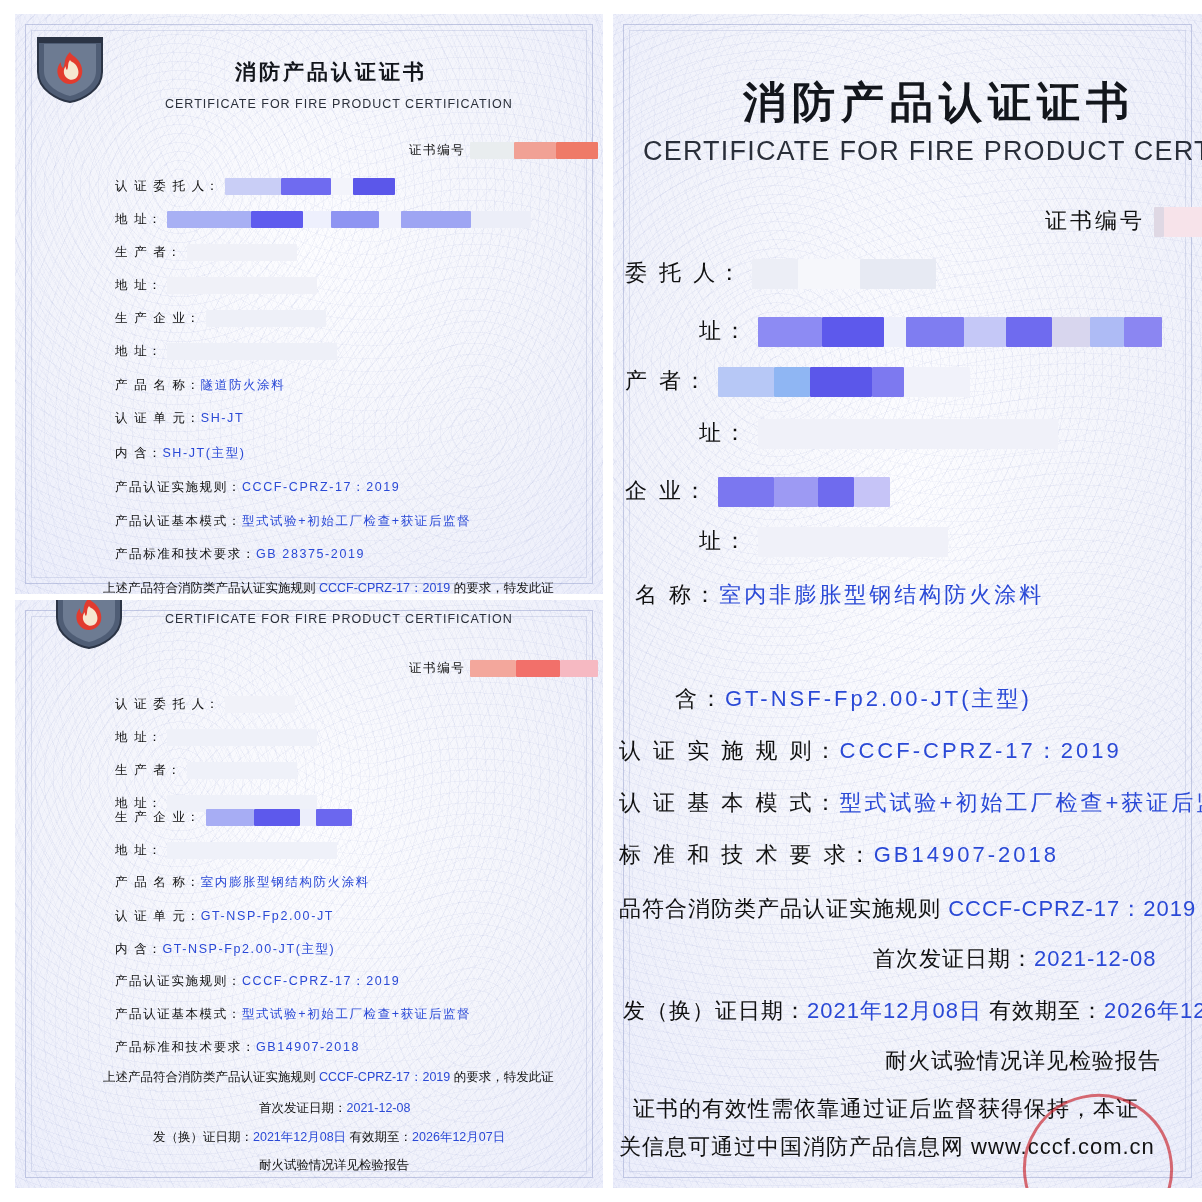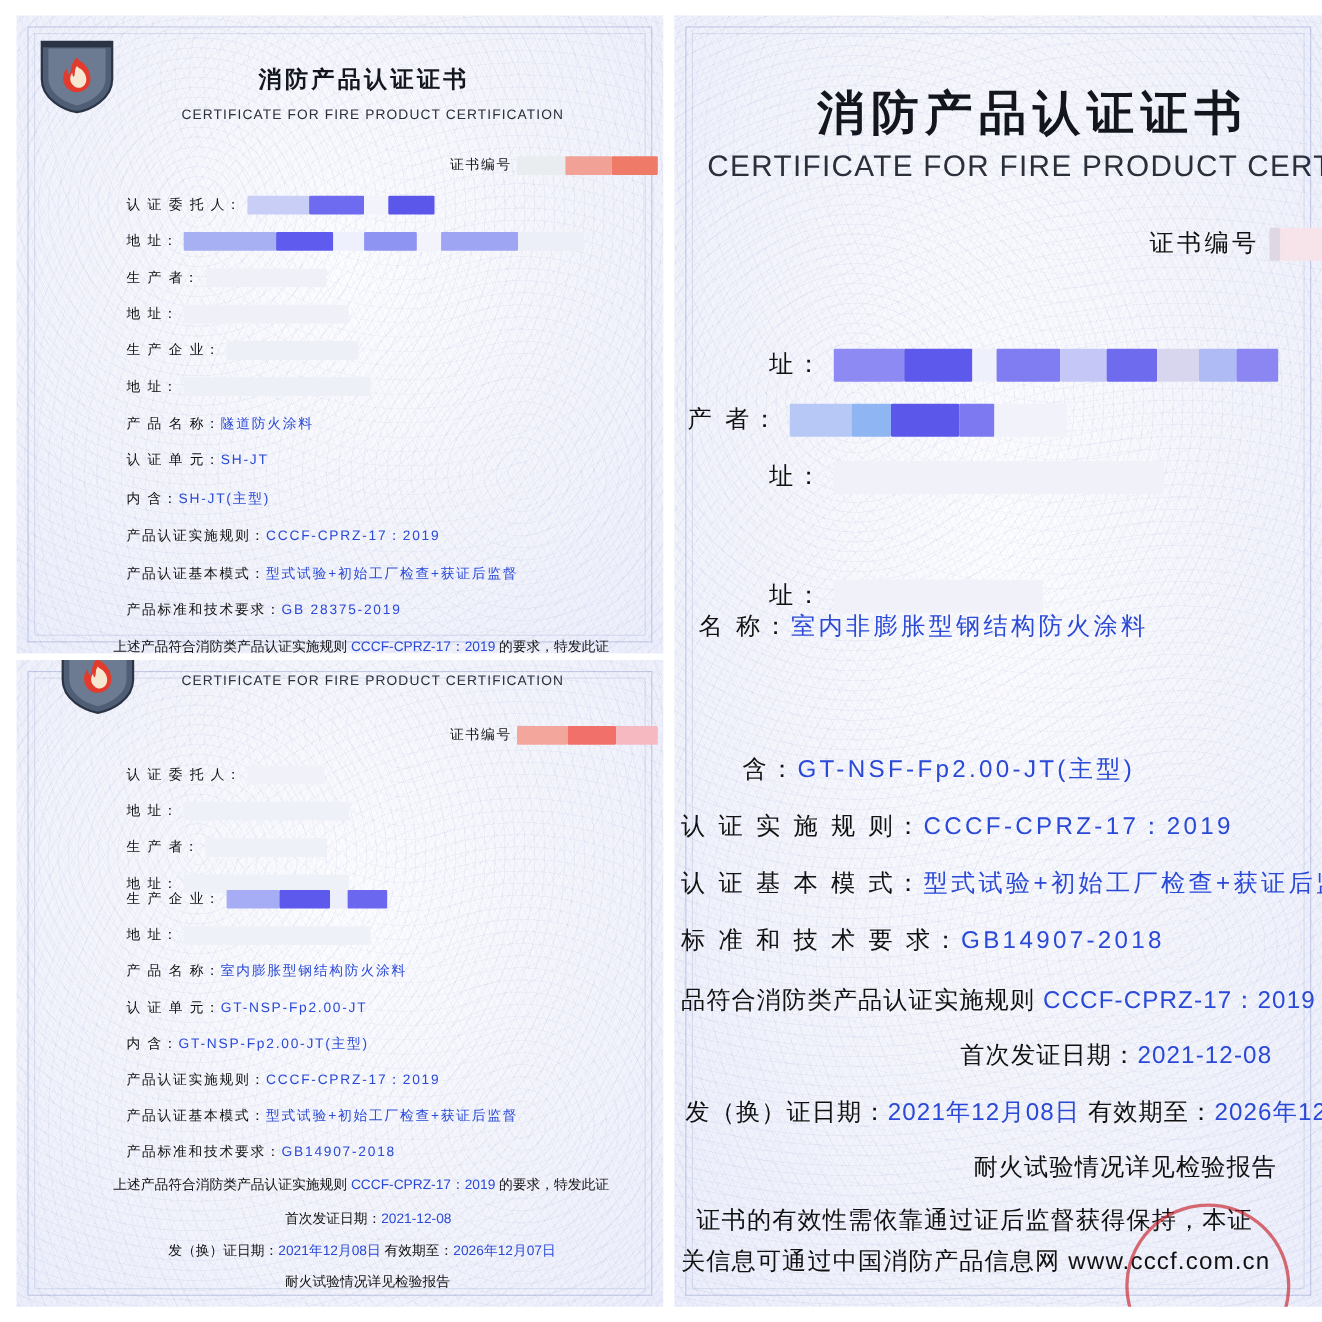--- a/index.html
+++ b/index.html
@@ -264,38 +264,46 @@
     <div class="frame"></div>
 
     <div class="cn-title" style="left:130px; top:60px;">消防产品认证证书</div>
     <div class="en-title" style="left:30px; top:122px;">CERTIFICATE FOR FIRE PRODUCT CERTIFICATION</div>
 
     <div class="row" style="left:432px; top:192px;">
       <span class="lbl">证书编号</span>
       <span class="blk" style="width:10px;background:#dfd8e4;"></span><span class="blk" style="width:60px;background:#f7e3ea;"></span>
     </div>
 
+    <div class="row" style="left:12px; top:244px;">
+      <span class="lbl">委 托 人：</span>
+      <span class="blk" style="width:46px;background:#eceef6;"></span><span class="blk" style="width:62px;background:#f6f7fb;"></span><span class="blk" style="width:76px;background:#e7eaf3;"></span>
+    </div>
     <div class="row" style="left:86px; top:302px;">
       <span class="lbl">址：</span>
       <span class="blk" style="width:64px;background:#8d8bf3;"></span><span class="blk" style="width:62px;background:#5d59ec;"></span><span class="blk" style="width:22px;background:#eef0fb;"></span><span class="blk" style="width:58px;background:#7f7df1;"></span><span class="blk" style="width:42px;background:#c5c8f7;"></span><span class="blk" style="width:46px;background:#6f6bef;"></span><span class="blk" style="width:38px;background:#d8d6ee;"></span><span class="blk" style="width:34px;background:#aebbf5;"></span><span class="blk" style="width:38px;background:#8b86f2;"></span>
     </div>
     <div class="row" style="left:12px; top:352px;">
       <span class="lbl">产  者：</span>
       <span class="blk" style="width:56px;background:#b7c8f6;"></span><span class="blk" style="width:36px;background:#8fb6f3;"></span><span class="blk" style="width:62px;background:#5b57ea;"></span><span class="blk" style="width:32px;background:#7d79f0;"></span><span class="blk" style="width:66px;background:#f1f2fa;"></span>
     </div>
     <div class="row" style="left:86px; top:404px;">
       <span class="lbl">址：</span>
       <span class="blk" style="width:300px;background:#f0f1f9;"></span>
     </div>
+    <div class="row" style="left:12px; top:462px;">
+      <span class="lbl">企  业：</span>
+      <span class="blk" style="width:56px;background:#7b77f0;"></span><span class="blk" style="width:44px;background:#9d9af3;"></span><span class="blk" style="width:36px;background:#6f6bee;"></span><span class="blk" style="width:36px;background:#c6c4f7;"></span>
+    </div>
     <div class="row" style="left:86px; top:512px;">
       <span class="lbl">址：</span>
       <span class="blk" style="width:190px;background:#f0f1f9;"></span>
     </div>
 
-    <div class="row" style="left:22px; top:540px;">
+    <div class="row" style="left:22px; top:566px;">
       <span class="lbl">名  称：</span><span class="val">室内非膨胀型钢结构防火涂料</span>
     </div>
     <div class="row" style="left:62px; top:670px;">
       <span class="lbl">含：</span><span class="val">GT-NSF-Fp2.00-JT(主型)</span>
     </div>
     <div class="row" style="left:6px; top:722px;">
       <span class="lbl">认 证 实 施 规 则：</span><span class="val">CCCF-CPRZ-17：2019</span>
     </div>
     <div class="row" style="left:6px; top:774px;">
       <span class="lbl">认 证 基 本 模 式：</span><span class="val">型式试验+初始工厂检查+获证后监督</span>

